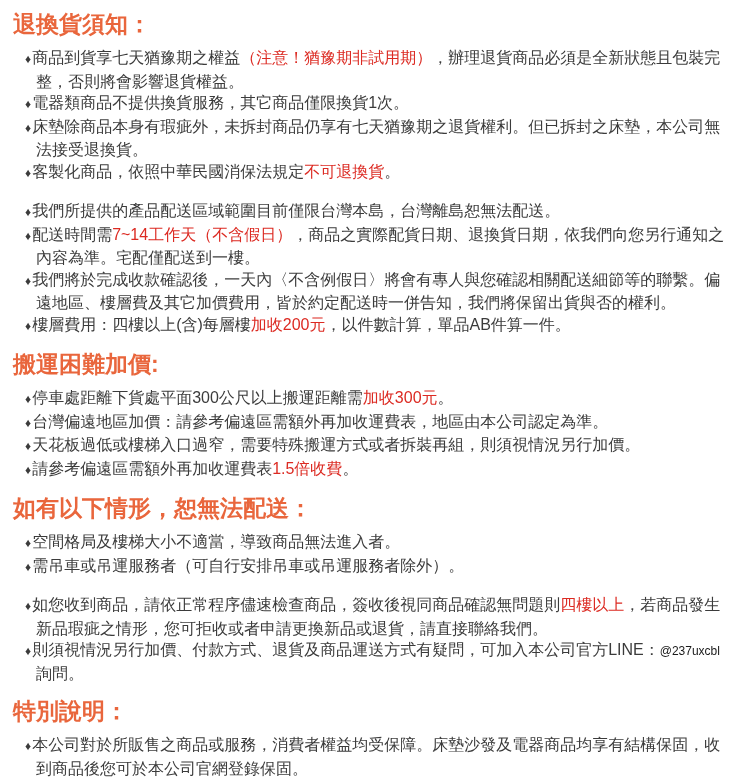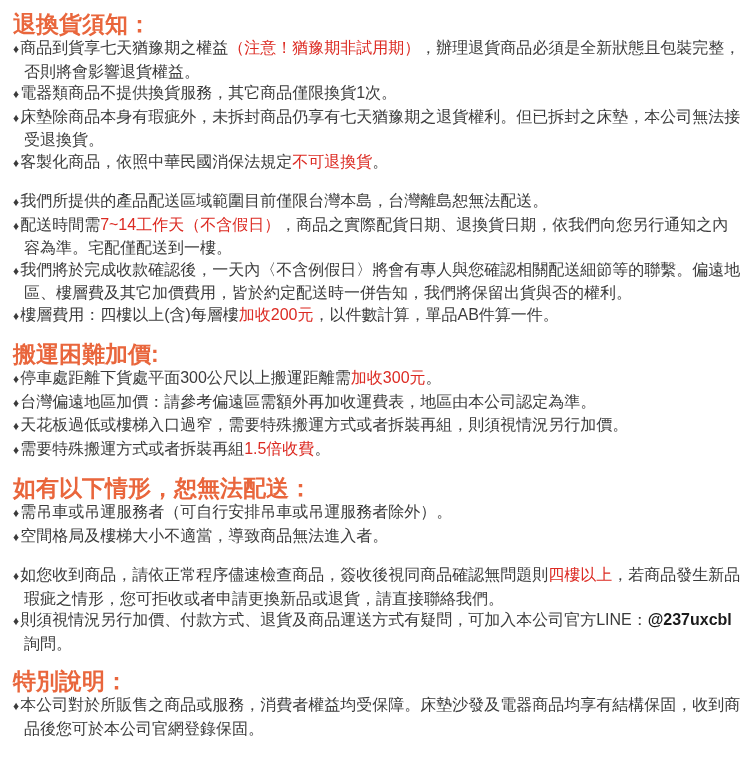--- a/index.html
+++ b/index.html
@@ -24,21 +24,21 @@
   .sec-title {
     color: var(--heading-color, #e9663c);
     font-size: 23px;
     font-weight: bold;
     line-height: 22px;
     margin: 0 0 2px 0;
     padding: 0;
   }
   .items {
     list-style: none;
-    margin: 0;
+    margin: 12px;
     padding: 0;
   }
   .item {
     font-size: 16px;
     line-height: 21.5px;
     padding-left: 11px;
     text-indent: -11px;
     margin: 0;
   }
   .bullet {
@@ -47,22 +47,22 @@
     color: var(--text-color, #3b3b3b);
   }
   .seg-normal {
     color: var(--text-color, #3b3b3b);
   }
   .seg-red {
     color: var(--red-color, #dc2a22);
   }
   .seg-bold {
     color: var(--bold-color, #1a1a1a);
-    font-weight: bold;
-    font-size: 16px;
+    font-weight: normal;
+    font-size: 12px;
   }
 </style>
 </head>
 <body style="background: rgb(255, 255, 255);">
 
 <main id="doc">
     <section class="sec">
       <h2 class="sec-title">退換貨須知：</h2>
       <ul class="items">
         <li class="item"><span class="bullet">♦</span><span class="seg-normal">商品到貨享七天猶豫期之權益</span><span class="seg-red">（注意！猶豫期非試用期）</span><span class="seg-normal">，辦理退貨商品必須是全新狀態且包裝完整，否則將會影響退貨權益。</span></li>
@@ -78,28 +78,28 @@
         <li class="item"><span class="bullet">♦</span><span class="seg-normal">我們將於完成收款確認後，一天內〈不含例假日〉將會有專人與您確認相關配送細節等的聯繫。偏遠地區、樓層費及其它加價費用，皆於約定配送時一併告知，我們將保留出貨與否的權利。</span></li>
         <li class="item"><span class="bullet">♦</span><span class="seg-normal">樓層費用：四樓以上(含)每層樓</span><span class="seg-red">加收200元</span><span class="seg-normal">，以件數計算，單品AB件算一件。</span></li>
       </ul>
     </section>
     <section class="sec">
       <h2 class="sec-title">搬運困難加價:</h2>
       <ul class="items">
         <li class="item"><span class="bullet">♦</span><span class="seg-normal">停車處距離下貨處平面300公尺以上搬運距離需</span><span class="seg-red">加收300元</span><span class="seg-normal">。</span></li>
         <li class="item"><span class="bullet">♦</span><span class="seg-normal">台灣偏遠地區加價：請參考偏遠區需額外再加收運費表，地區由本公司認定為準。</span></li>
         <li class="item"><span class="bullet">♦</span><span class="seg-normal">天花板過低或樓梯入口過窄，需要特殊搬運方式或者拆裝再組，則須視情況另行加價。</span></li>
-        <li class="item"><span class="bullet">♦</span><span class="seg-normal">需要特殊搬運方式或者拆裝再組</span><span class="seg-red">1.5倍收費</span><span class="seg-normal">。</span></li>
+        <li class="item"><span class="bullet">♦</span><span class="seg-normal">請參考偏遠區需額外再加收運費表</span><span class="seg-red">1.5倍收費</span><span class="seg-normal">。</span></li>
       </ul>
     </section>
     <section class="sec">
       <h2 class="sec-title">如有以下情形，恕無法配送：</h2>
       <ul class="items">
+        <li class="item"><span class="bullet">♦</span><span class="seg-normal">空間格局及樓梯大小不適當，導致商品無法進入者。</span></li>
         <li class="item"><span class="bullet">♦</span><span class="seg-normal">需吊車或吊運服務者（可自行安排吊車或吊運服務者除外）。</span></li>
-        <li class="item"><span class="bullet">♦</span><span class="seg-normal">空間格局及樓梯大小不適當，導致商品無法進入者。</span></li>
       </ul>
     </section>
     <section class="sec">
       <ul class="items">
         <li class="item"><span class="bullet">♦</span><span class="seg-normal">如您收到商品，請依正常程序儘速檢查商品，簽收後視同商品確認無問題則</span><span class="seg-red">四樓以上</span><span class="seg-normal">，若商品發生新品瑕疵之情形，您可拒收或者申請更換新品或退貨，請直接聯絡我們。</span></li>
         <li class="item"><span class="bullet">♦</span><span class="seg-normal">則須視情況另行加價、付款方式、退貨及商品運送方式有疑問，可加入本公司官方LINE：</span><span class="seg-bold">@237uxcbl</span><span class="seg-normal">詢問。</span></li>
       </ul>
     </section>
     <section class="sec">
       <h2 class="sec-title">特別說明：</h2>

